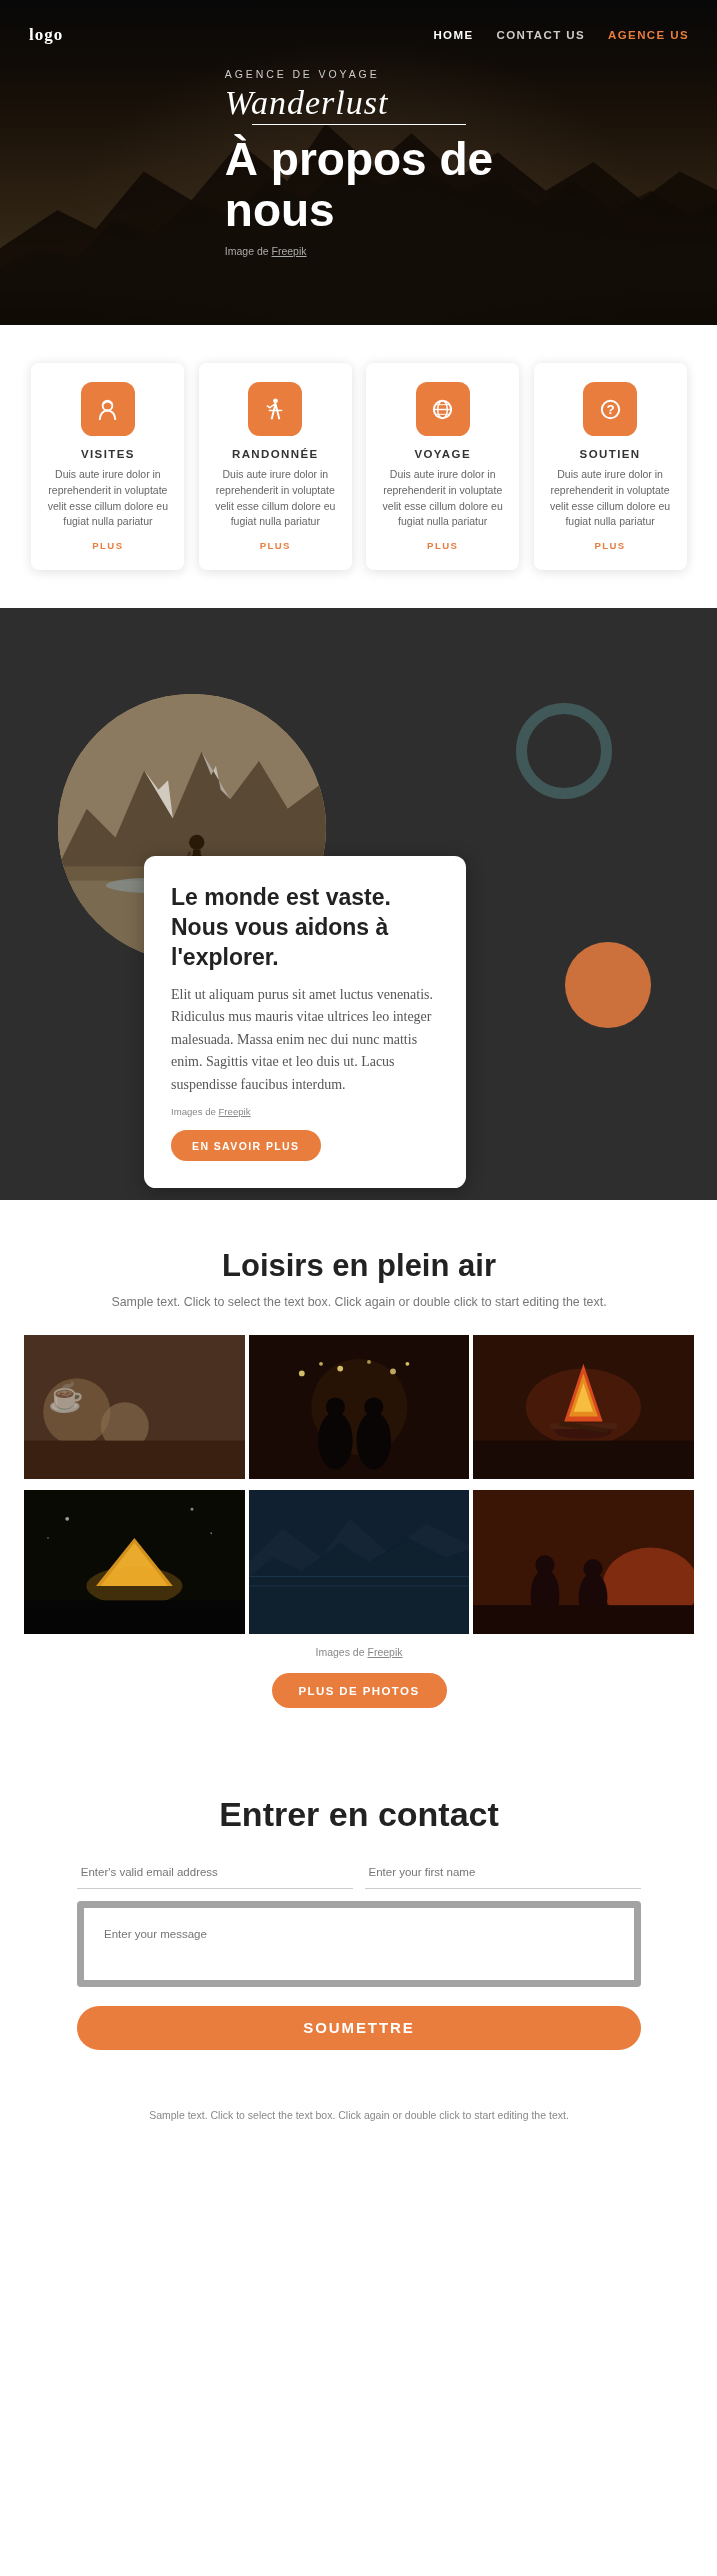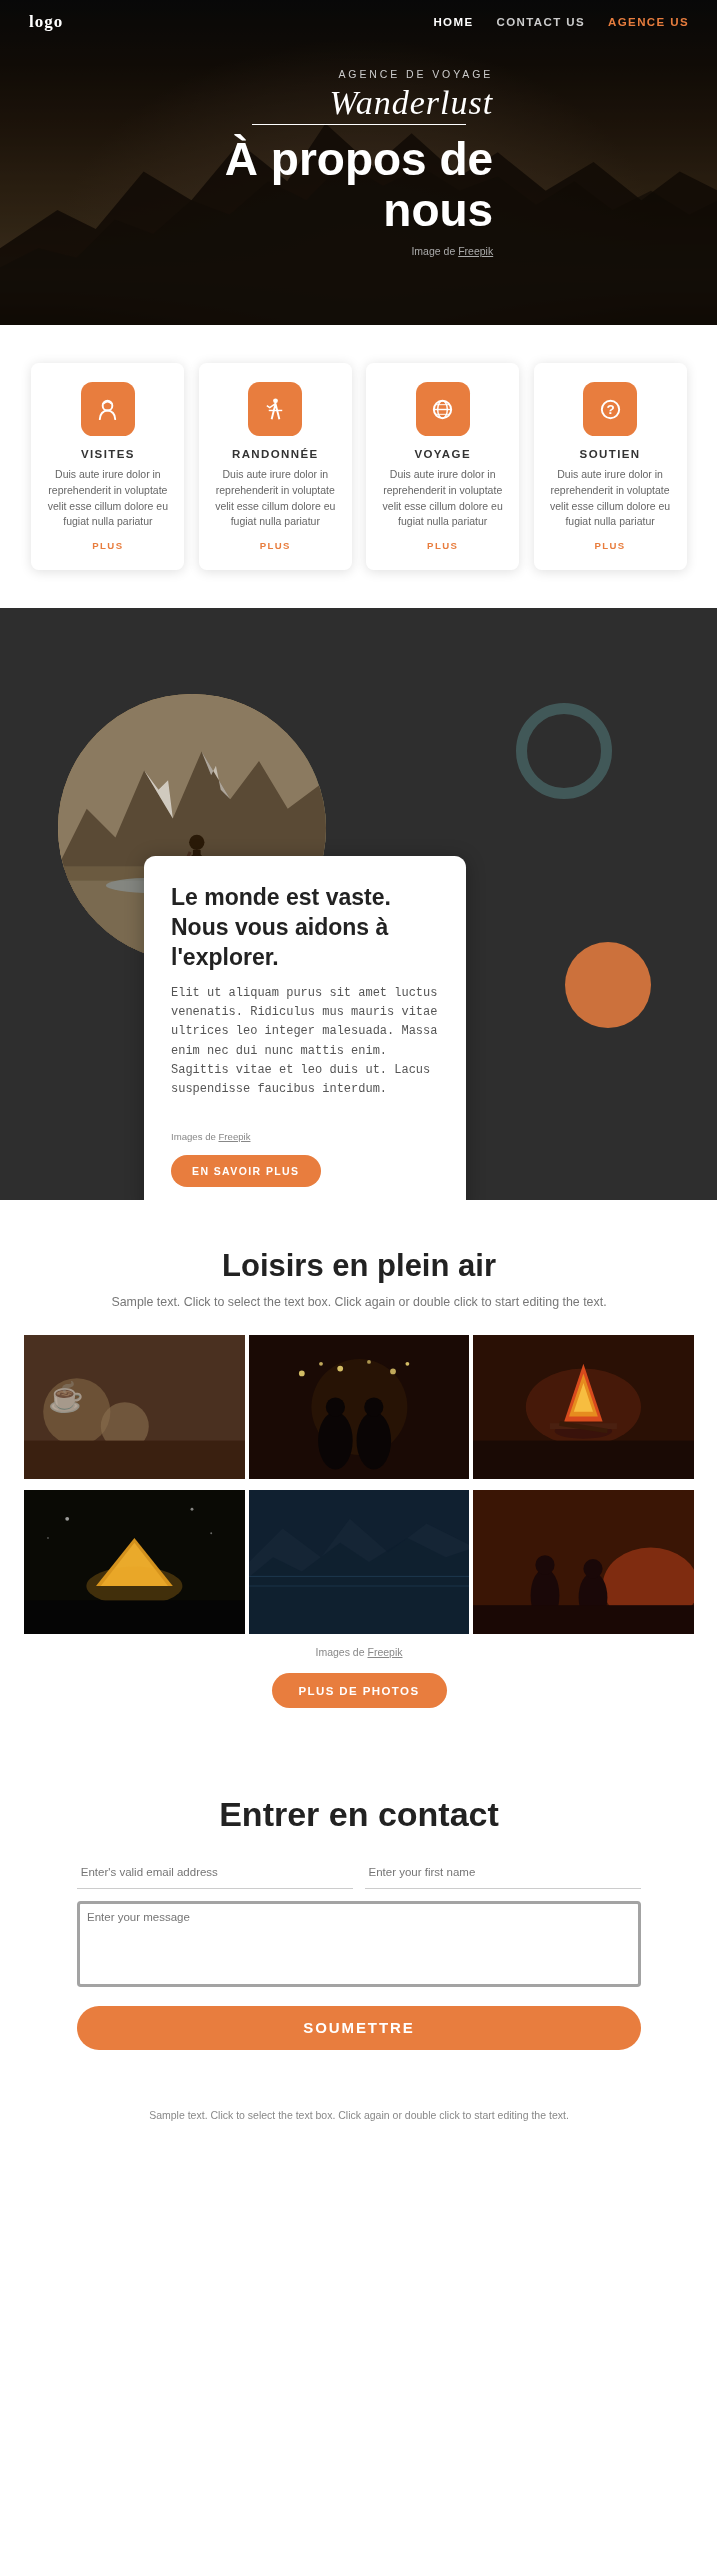--- a/index.html
+++ b/index.html
@@ -1,20 +1,20 @@
 <!DOCTYPE html>
 <html><head>
   <meta charset="utf-8">
   <style>
     * { margin: 0; padding: 0; box-sizing: border-box; }
     body { font-family: 'Georgia', serif; background: #fff; width: 718px; }
 
     
     nav {
-      position: absolute; top: 0; left: 0; width: 100%;
+      position: absolute; top: 13px; left: 0; width: 100%;
       display: flex; align-items: center; justify-content: space-between;
       padding: 11.5px 29px; z-index: 10;
     }
     .nav-logo { color: #fff; font-size: 17px; font-weight: bold; letter-spacing: 1px; }
     .nav-links { display: flex; gap: 23px; }
     .nav-link { color: #ccc; font-size: 11.5px; letter-spacing: 1.4px; text-decoration: none; font-family: Arial, sans-serif; font-weight: 600; }
     .nav-link.active { color: #e87d3e; }
     .nav-link.home { color: #fff; }
 
     
@@ -23,21 +23,21 @@
       background: linear-gradient(to bottom, #1a1008 0%, #3d2b10 30%, #2a1e0a 60%, #4a3820 80%, #6b5535 100%);
       overflow: hidden; display: flex; flex-direction: column; align-items: center; justify-content: center;
     }
     .hero-bg {
       position: absolute; inset: 0;
       background:
         radial-gradient(ellipse at 50% 80%, #5a4530 0%, transparent 60%),
         linear-gradient(180deg, #0d0d0d 0%, #1a120a 20%, #2d1f10 40%, #3d2c18 55%, #4a3820 70%, #5a4530 85%, #3d2c18 100%);
     }
     .hero-overlay { position: absolute; inset: 0; background: rgba(0,0,0,0.35); }
-    .hero-content { position: relative; text-align: right; color: #fff; }
+    .hero-content { position: relative; text-align: left; color: #fff; }
     .hero-agency { font-size: 10.5px; letter-spacing: 2.9px; color: #ccc; font-family: Arial, sans-serif; text-transform: uppercase; margin-bottom: 3.8px; }
     .hero-brand {
       font-family: 'Georgia', serif; font-size: 34px; font-style: italic;
       color: #fff; margin-bottom: 9.6px; letter-spacing: 1px;
     }
     .hero-brand::after { content: ''; display: block; width: 80%; height: 1px; background: #fff; margin: 1.9px auto 0; }
     .hero-title { font-size: 46px; font-weight: bold; color: #fff; line-height: 1.1; margin-bottom: 9.6px; font-family: Arial, sans-serif; }
     .hero-credit { font-size: 10.5px; color: #aaa; font-family: Arial, sans-serif; }
     .hero-credit a { color: #aaa; text-decoration: underline; }
 
@@ -79,21 +79,21 @@
       width: 268px; height: 268px; border-radius: 50%; overflow: hidden;
       position: absolute; left: 29px; top: 29px;
       background: linear-gradient(135deg, #8b6a3e 0%, #c8a870 30%, #a0855a 50%, #6b7a5a 70%, #c4b090 100%);
     }
     .dark-text-box {
       position: absolute; left: 115px; top: 191px;
       background: #fff; border-radius: 11.5px; padding: 27px;
       width: 322px; box-shadow: 0 3.8px 19px rgba(0,0,0,0.3);
     }
     .dark-text-title { font-size: 23px; font-weight: bold; color: #222; line-height: 1.3; margin-bottom: 11.5px; font-family: Arial, sans-serif; }
-    .dark-text-body { font-size: 12px; color: #555; line-height: 1.6; font-family: Liberation Mono, monospace; margin-bottom: 32px; }
+    .dark-text-body { font-size: 14px; color: #555; line-height: 1.6; font-family: Liberation Serif, serif; margin-bottom: 10px; }
     .dark-credit { font-size: 9.6px; color: #888; font-family: Arial, sans-serif; margin-bottom: 13.4px; }
     .dark-credit a { color: #888; text-decoration: underline; }
     .btn-orange {
       background: #e87d3e; color: #fff; border: none; border-radius: 24px;
       padding: 9.6px 21px; font-size: 10.5px; letter-spacing: 1.4px; text-transform: uppercase;
       font-family: Arial, sans-serif; font-weight: bold; cursor: pointer;
     }
 
     
     .leisure-section { background: #fff; padding: 48px 24px 29px; text-align: center; }
@@ -124,22 +124,22 @@
     
     .contact-section { background: #fff; padding: 48px 77px 38px; text-align: center; }
     .contact-title { font-size: 34px; font-weight: bold; color: #222; font-family: Arial, sans-serif; margin-bottom: 23px; }
     .form-row { display: flex; gap: 11.5px; margin-bottom: 11.5px; }
     .form-input {
       flex: 1; border: none; border-bottom: 1px solid #ccc;
       padding: 9.6px 3.8px; font-size: 11.5px; color: #aaa; font-family: Arial, sans-serif;
       outline: none; background: transparent;
     }
     .form-textarea {
-      width: 100%; border: 3px solid #a3a3a3; border-radius: 3.8px;
-      padding: 7px; font-size: 11.5px; color: #aaa; font-family: Arial, sans-serif;
+      width: 100%; border: 7px solid #a3a3a3; border-radius: 3.8px;
+      padding: 20px; font-size: 11.5px; color: #aaa; font-family: Arial, sans-serif;
       outline: none; resize: none; height: 86px; margin-bottom: 15.3px;
     }
     .btn-submit {
       background: #e87d3e; color: #fff; border: none; border-radius: 29px;
       padding: 13.4px 0; font-size: 15px; letter-spacing: 1.9px; text-transform: uppercase;
       font-family: Arial, sans-serif; font-weight: bold; cursor: pointer; width: 100%;
     }
 
     
     .footer { background: #fff; padding: 19px; text-align: center; }

